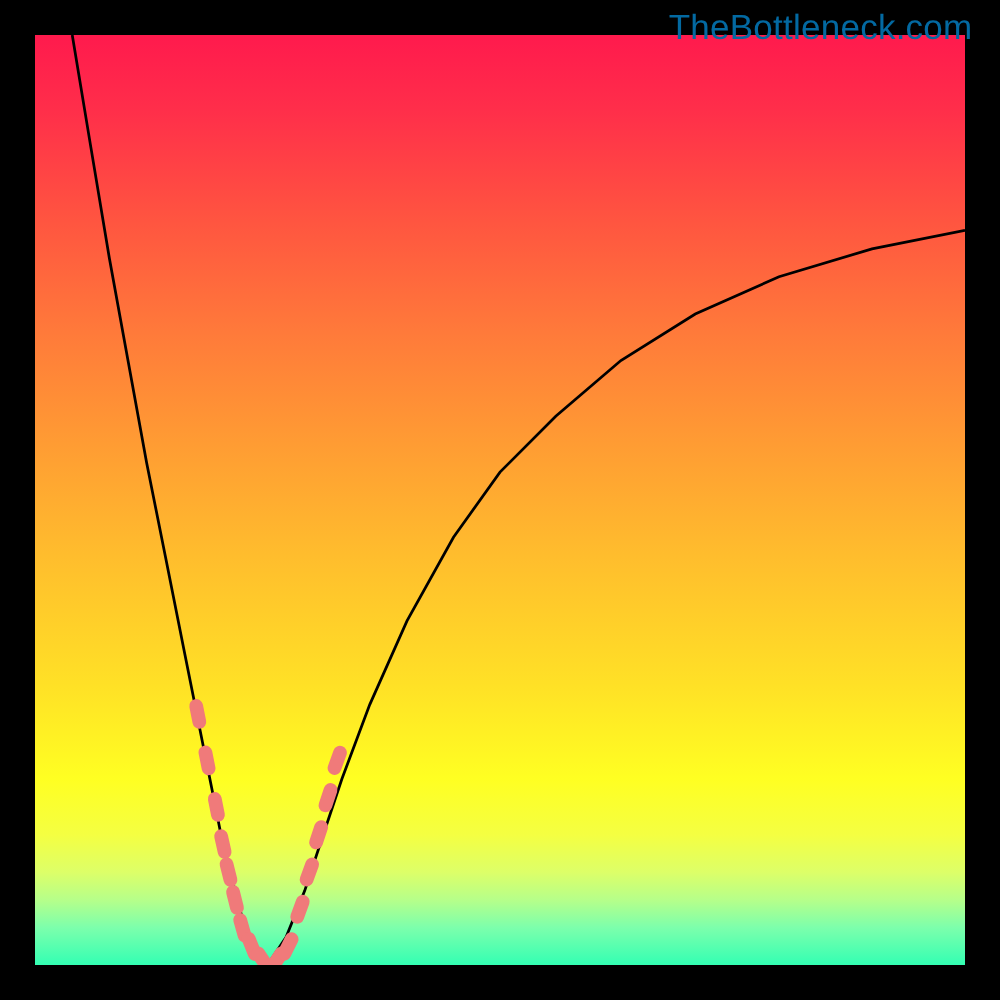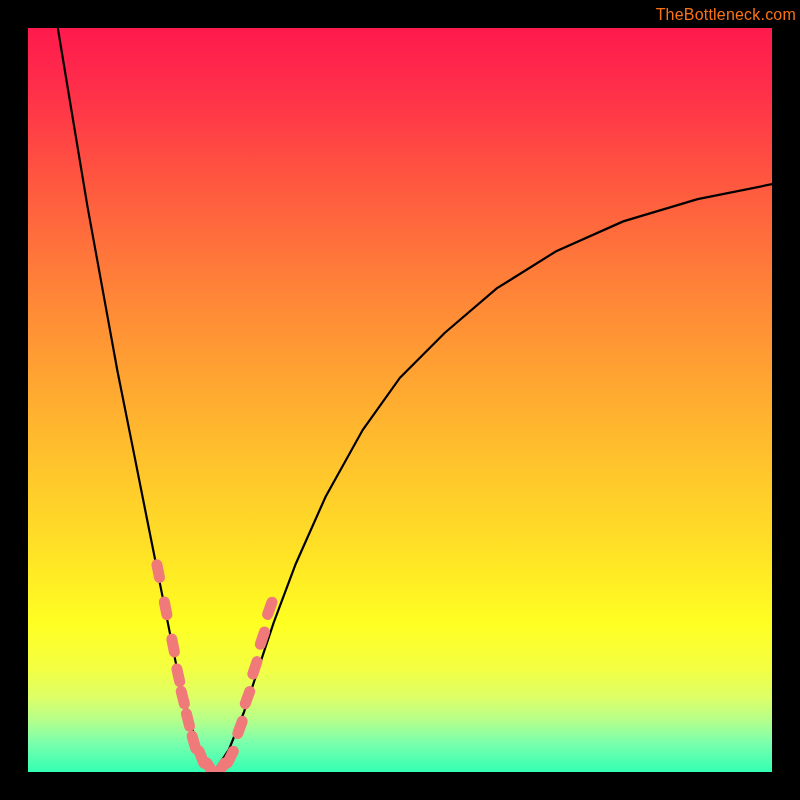--- a/index.html
+++ b/index.html
@@ -43,23 +43,23 @@
       #f4ff42 86%,
       #ddff68 90%,
       #b6ff8a 93%,
       #7cffac 96%,
       #33ffb3 100%
     );
   }
   .watermark {
     position: absolute;
     top: 6px;
-    right: 4px;
-    color: #f97316;
-    font-size: 16px;
+    right: 22px;
+    color: #0369a1;
+    font-size: 28px;
     font-weight: 500;
     letter-spacing: 0.2px;
     user-select: none;
   }
   svg.curves {
     position: absolute;
     inset: 0;
     width: 100%;
     height: 100%;
   }

